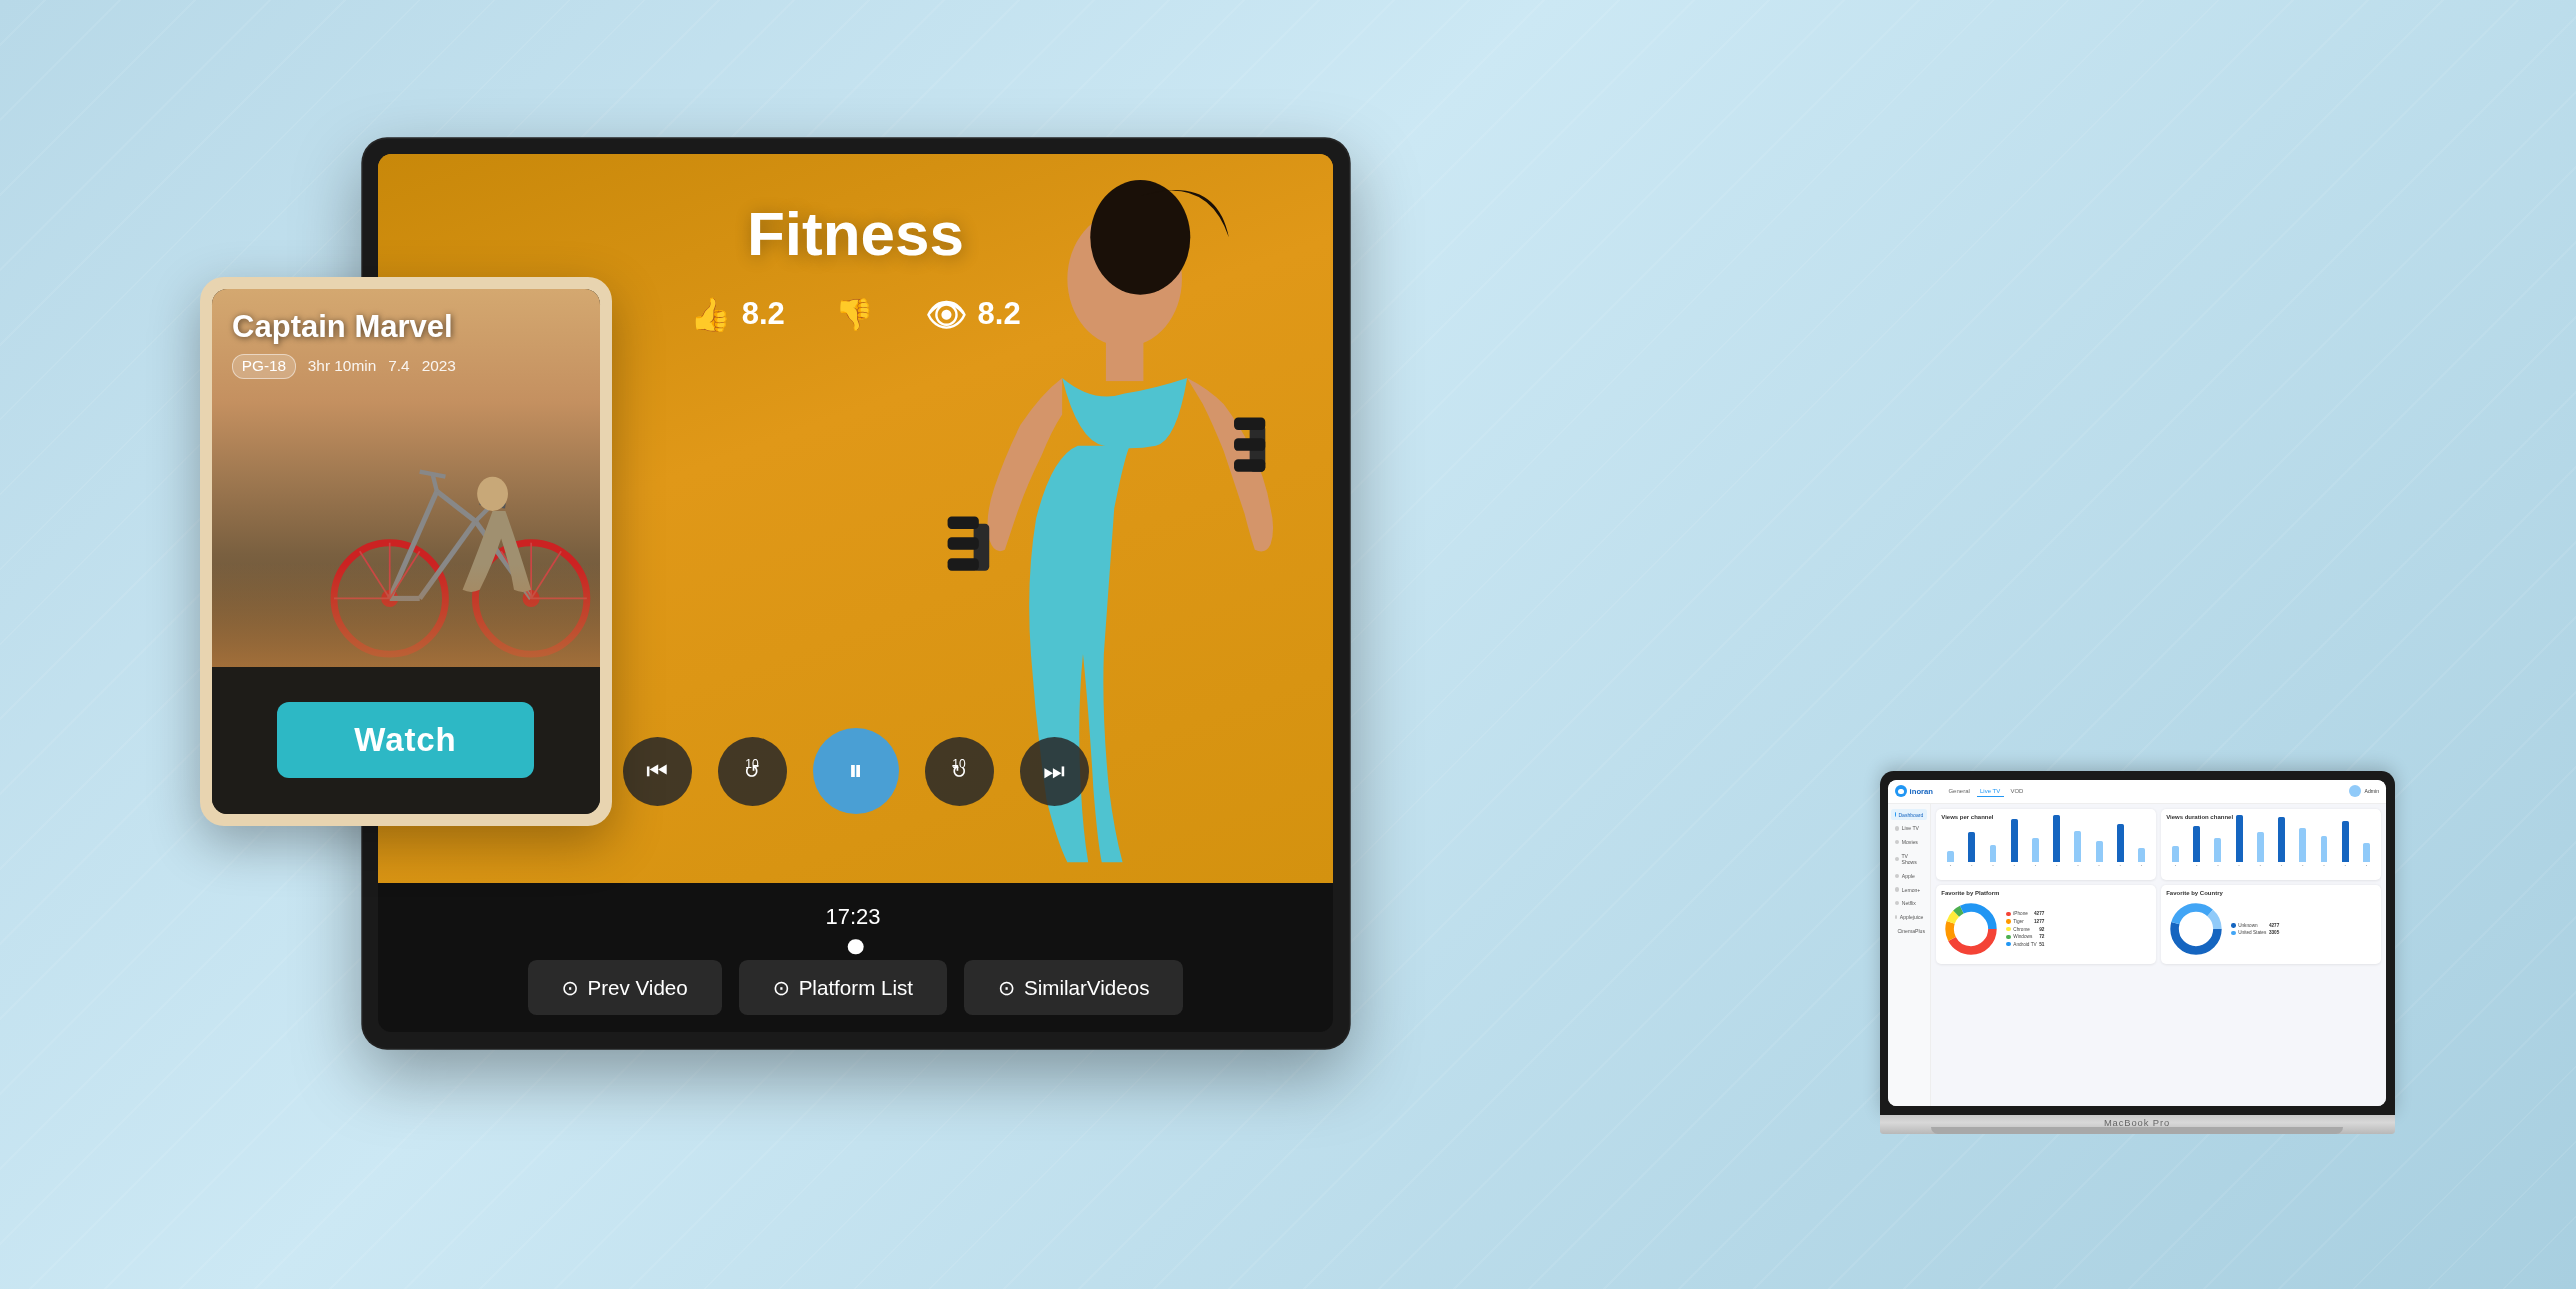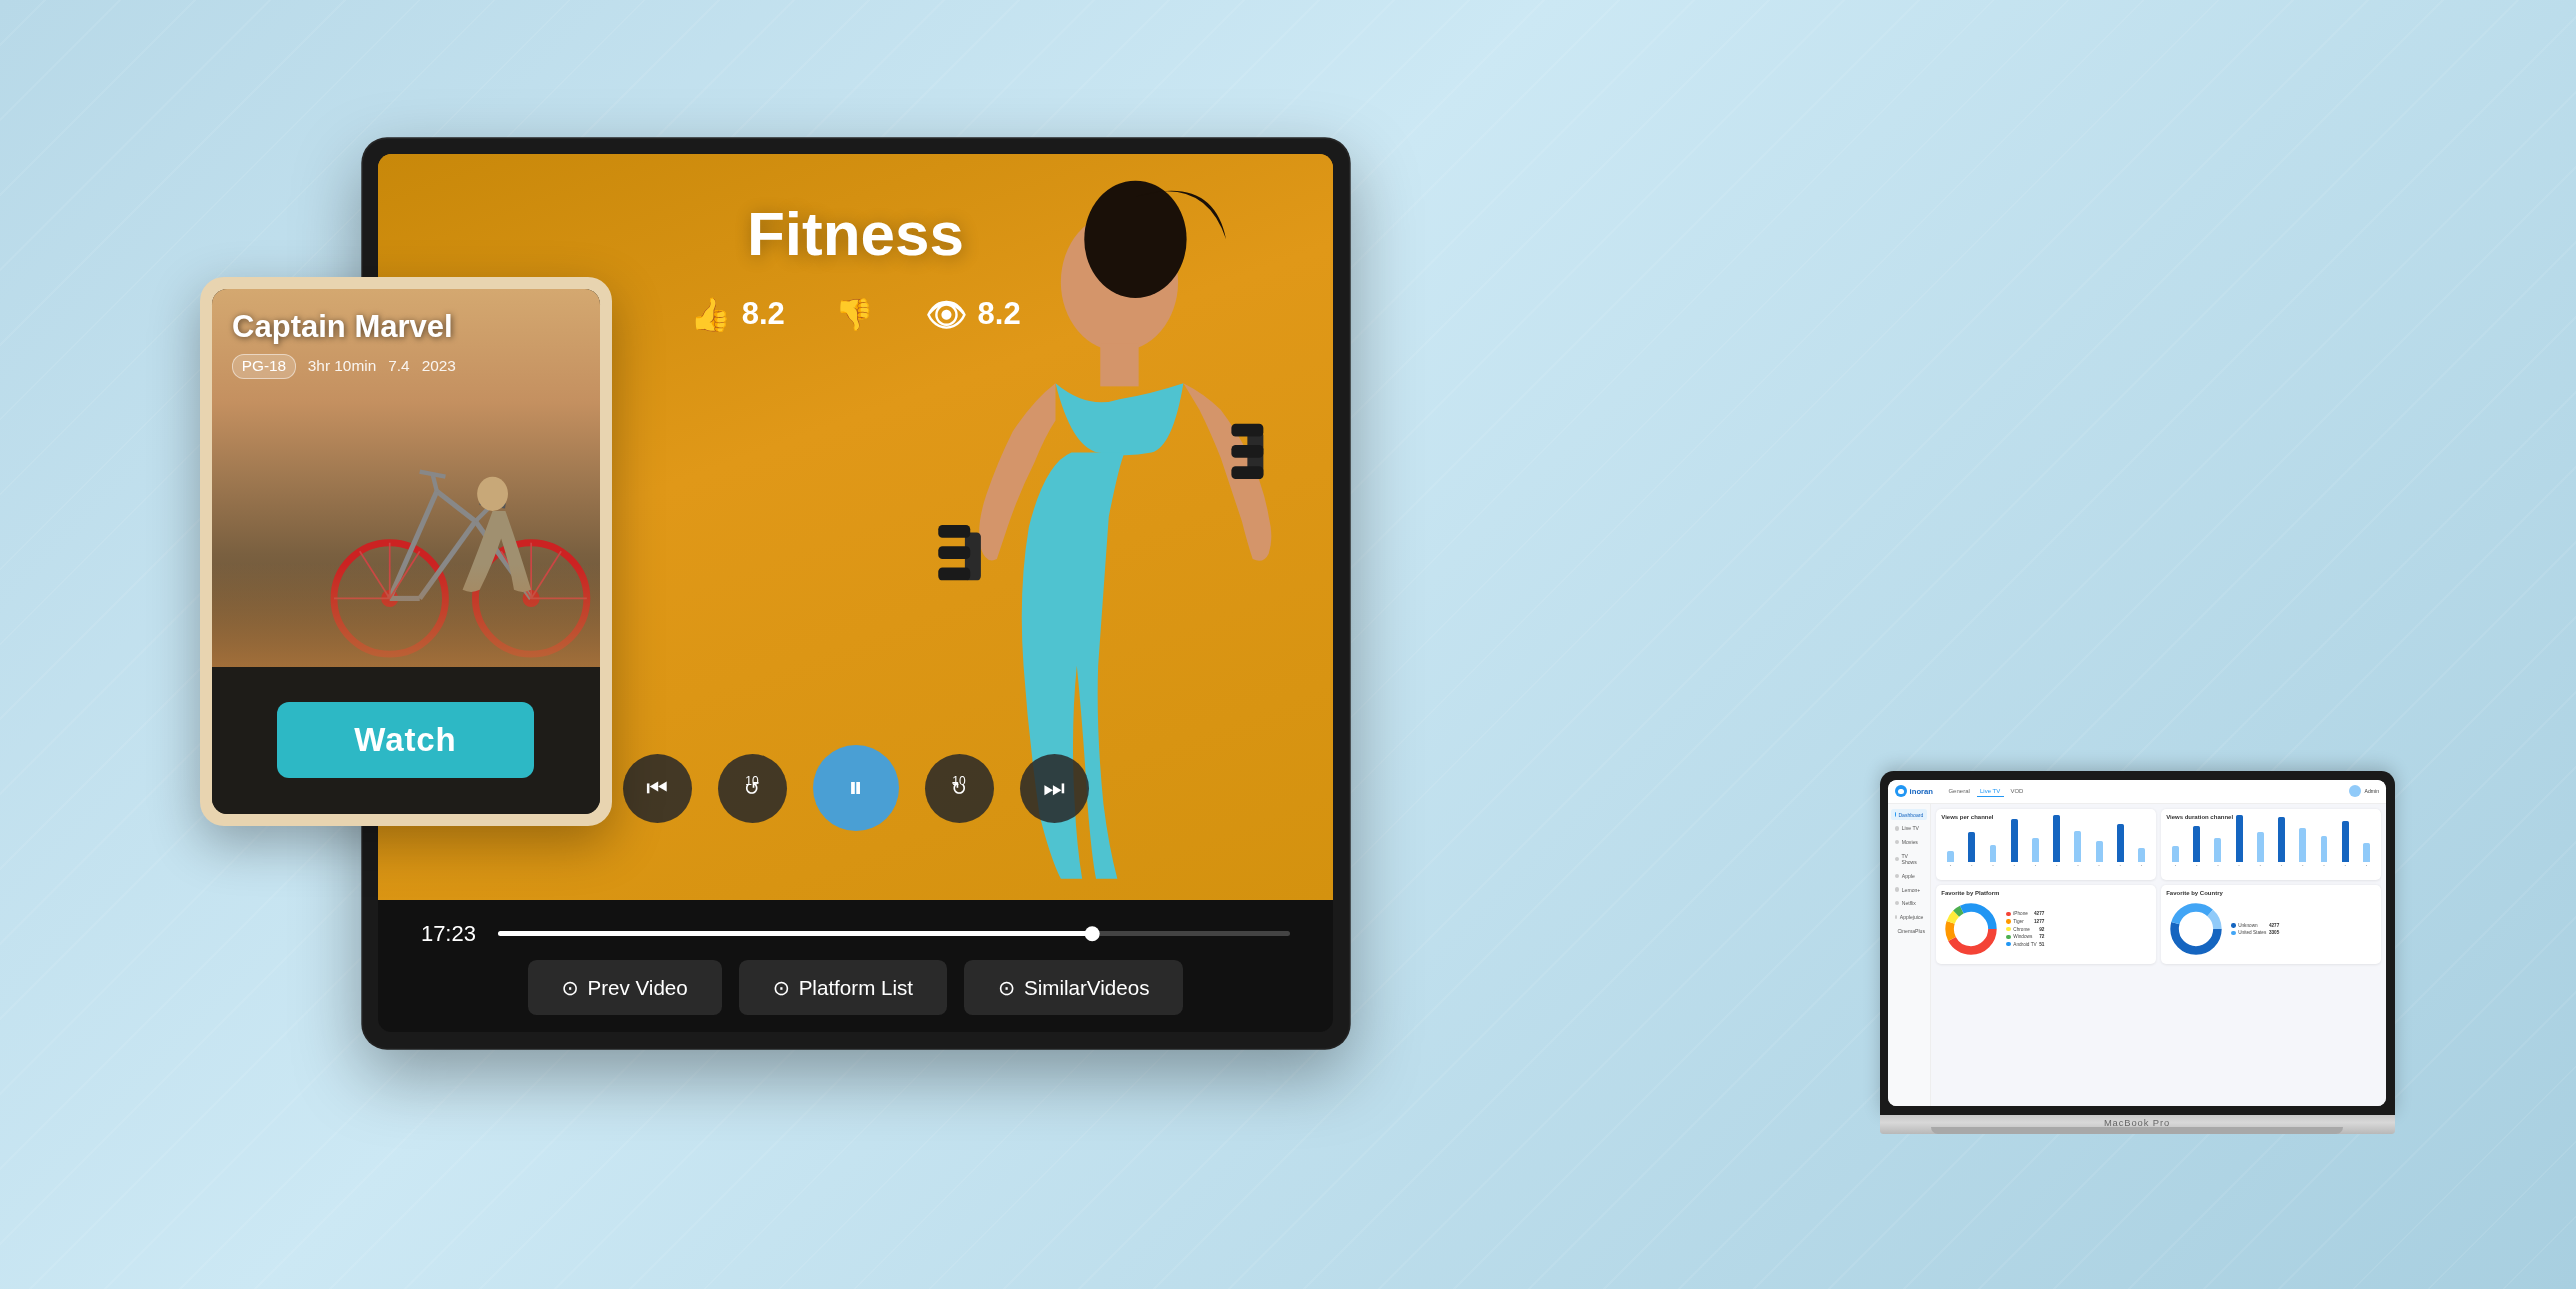--- a/index.html
+++ b/index.html
@@ -149,20 +149,21 @@
       padding: 20.6px 43px 17px;
       display: flex;
       flex-direction: column;
       gap: 13.7px;
     }
 
     .progress-row {
       display: flex;
       align-items: center;
       gap: 17px;
+      flex-direction: column;
     }
 
     .time-text {
       color: white;
       font-size: 22px;
       font-weight: 500;
       min-width: 60px;
     }
 
     .progress-bar {

